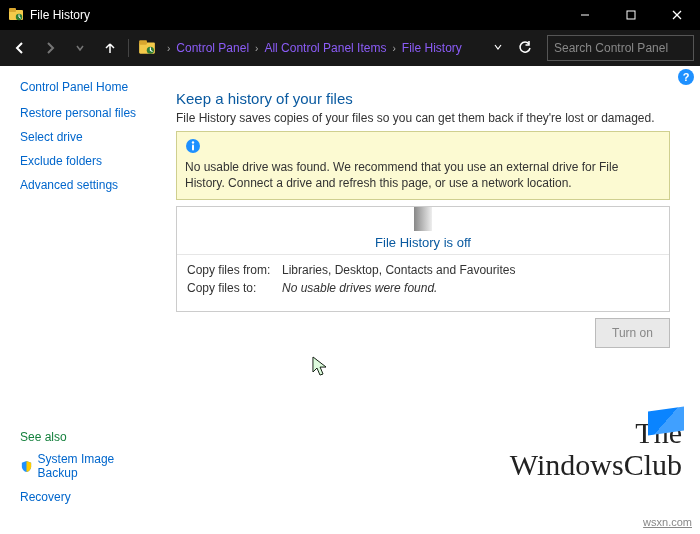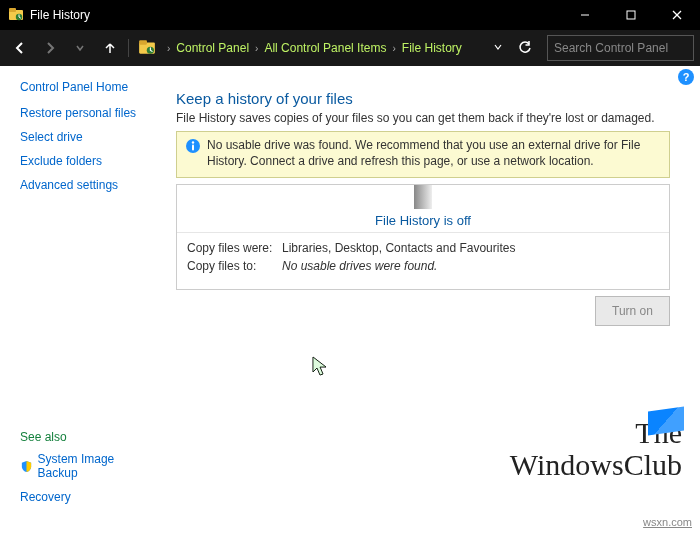--- a/index.html
+++ b/index.html
@@ -52,21 +52,21 @@
   .nav-sep { width: 1px; height: 18px; background: #444; margin: 0 2px; }
   .folder-icon { width: 20px; height: 20px; display: flex; align-items: center; justify-content: center; margin: 0 4px; }
   .breadcrumb {
     flex: 1;
     display: flex;
     align-items: center;
     font-size: 12px;
     gap: 6px;
     padding-left: 4px;
   }
-  .crumb { color: #bef264; }
+  .crumb { color: #8b5cf6; }
   .crumb-sep { color: #aaa; font-size: 10px; }
   .crumb-drop { margin-left: 6px; }
   .refresh-btn { width: 28px; height: 28px; display:flex; align-items:center; justify-content:center; color:#fff; }
   .searchbox {
     width: 147px; height: 26px;
     background: #191919;
     border: 1px solid #555;
     display: flex; align-items: center;
     padding: 0 6px;
     margin-left: 6px;
@@ -116,20 +116,21 @@
 
   .infobox {
     border: 1px solid #cfcf8f;
     background: #fcfad2;
     padding: 6px 8px 8px 8px;
     display: flex;
     gap: 6px;
     font-size: 12px;
     color: #333;
     margin-bottom: 6px;
+    flex-direction: column;
   }
   .infobox .info-icon {
     width: 16px; height: 16px; flex-shrink: 0;
     display: flex; align-items: center; justify-content: center;
   }
   .infobox .info-text { line-height: 1.3; }
   .infobox .info-link { color: #0066cc; display: inline-block; margin-top: 3px; cursor: pointer; }
 
   .statusbox {
     border: 1px solid #ccc;
@@ -340,21 +341,21 @@
       </div>
     </div>
 
     <div class="statusbox">
       <div class="status-head">
         <div class="status-grad"></div>
         <div class="status-title">File History is off</div>
       </div>
       <div class="status-body">
         <div class="kv-row">
-          <div class="kv-key">Copy files were:</div>
+          <div class="kv-key">Copy files from:</div>
           <div class="kv-val">Libraries, Desktop, Contacts and Favourites</div>
         </div>
         <div class="kv-row">
           <div class="kv-key">Copy files to:</div>
           <div class="kv-val italic">No usable drives were found.</div>
         </div>
       </div>
     </div>
 
     <div class="turnon-row">

